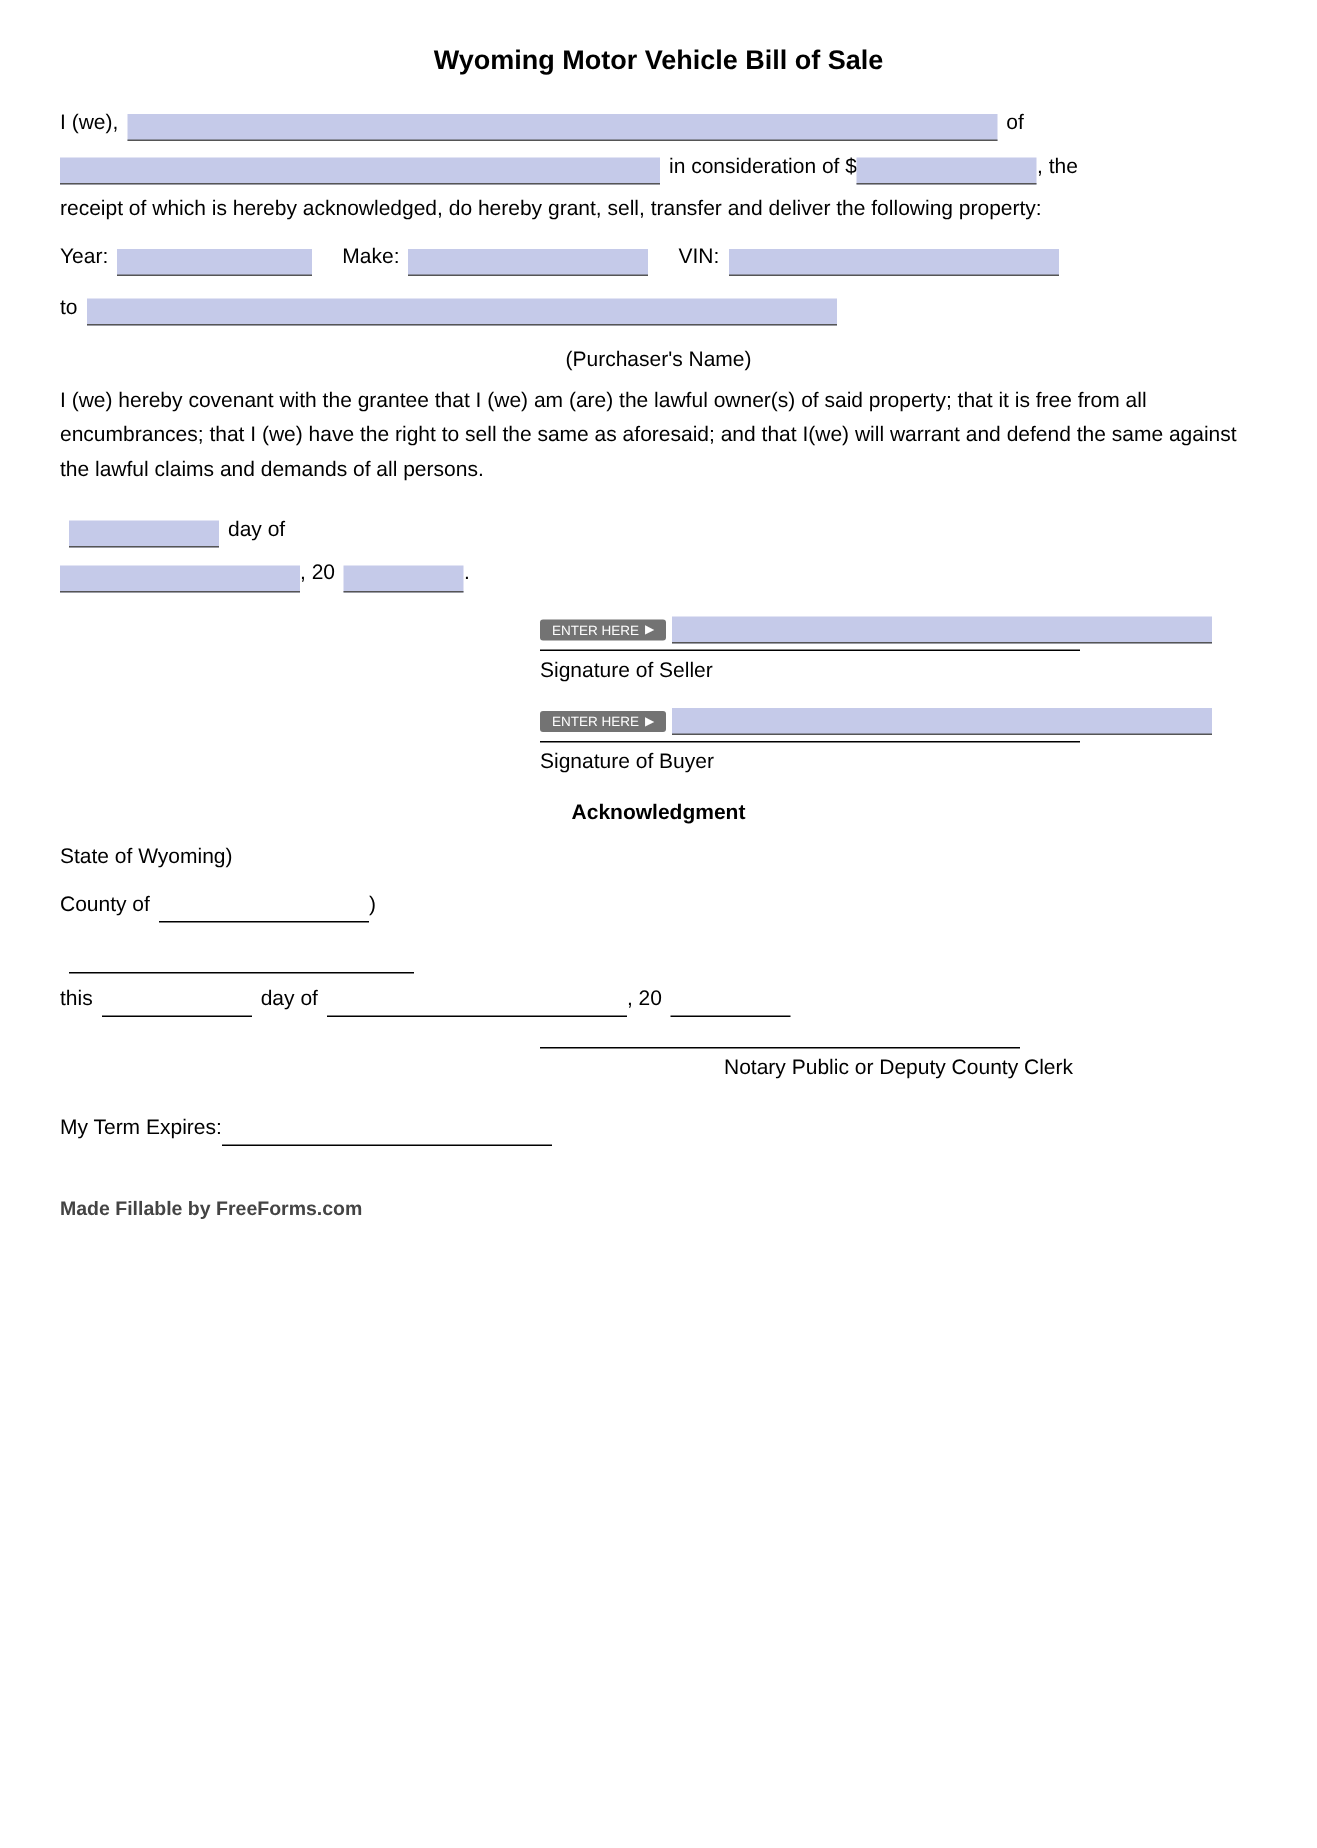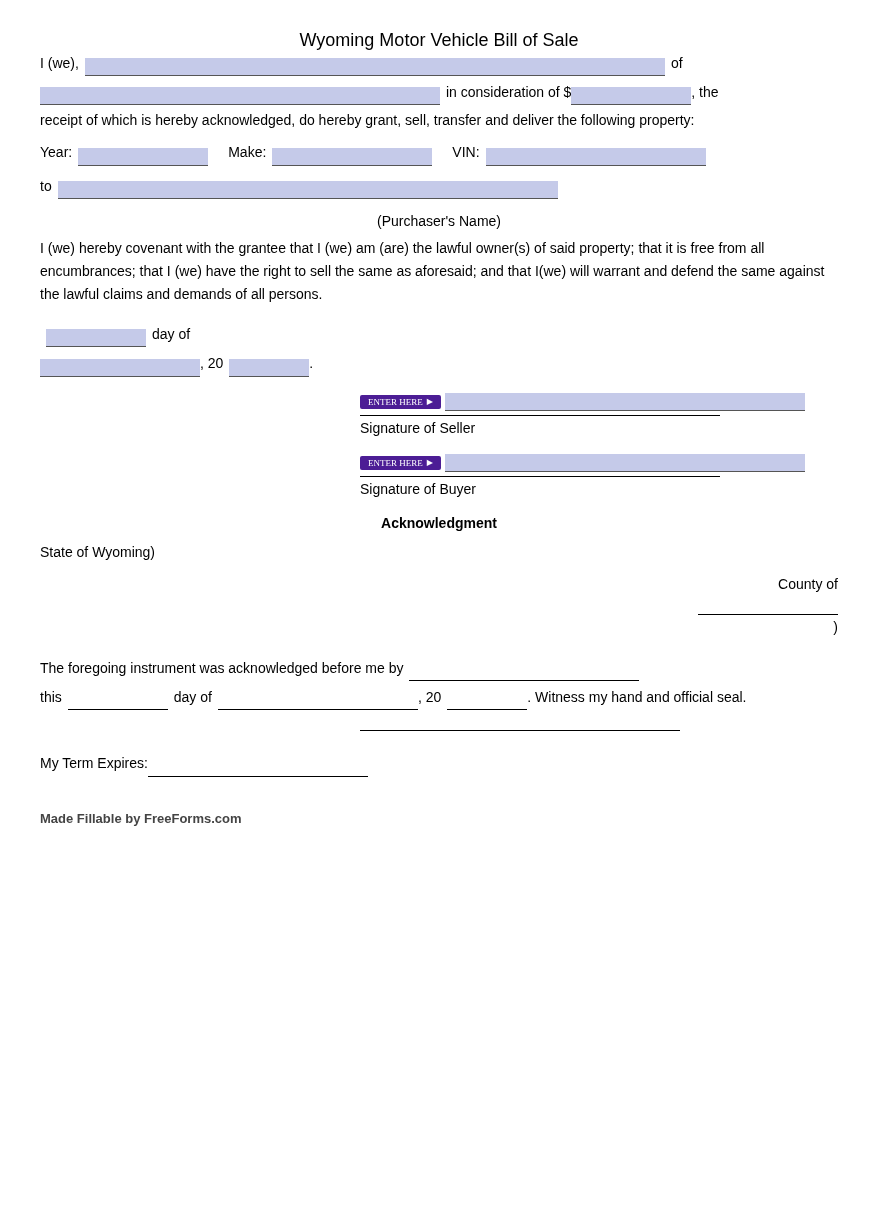--- a/index.html
+++ b/index.html
@@ -8,21 +8,22 @@
       font-family: Arial, sans-serif;
       font-size: 14px;
       color: #000;
       width: 878px;
       min-height: 1232px;
       padding: 30px 40px;
     }
     h1 {
       text-align: center;
       font-size: 18px;
-      font-weight: normal;
+      font-weight: bold;
+      margin-bottom: 18px;
     }
     .field {
       display: inline-block;
       background: #c5cae9;
       border-bottom: 1.5px solid #555;
       min-width: 60px;
       height: 20px;
       vertical-align: middle;
     }
     p {
@@ -41,30 +42,29 @@
       align-items: flex-start;
       margin-left: 320px;
       margin-bottom: 18px;
     }
     .sig-arrow {
       display: flex;
       align-items: center;
       margin-bottom: 2px;
     }
     .arrow-btn {
-      background: #4c1d95;
+      background: #737373;
       color: #fff;
       font-size: 9px;
       padding: 2px 8px;
       border-radius: 2px;
       display: inline-flex;
       align-items: center;
       gap: 4px;
       white-space: nowrap;
-      font-family: Liberation Serif, serif;
     }
     .arrow-btn::after {
       content: '▶';
       font-size: 8px;
     }
     .sig-field {
       background: #c5cae9;
       border-bottom: 1.5px solid #555;
       width: 360px;
       height: 28px;
@@ -184,49 +184,48 @@
     <span class="sig-field colored-field" style="margin-left:4px;"></span>
   </div>
   <div style="border-bottom:1px solid #000; width:360px; margin-top:2px;"></div>
   <span class="sig-label" style="margin-top:4px;">Signature of Buyer</span>
 </div>
 
 <div class="section-title">Acknowledgment</div>
 
 <p>State of Wyoming)</p>
 
-<div class="row" style="margin-bottom:16px;flex-direction:column;">
+<div class="row" style="margin-bottom:16px;">
   <span>County of</span>
   <span class="gap"></span>
   <span class="underline-field" style="width:140px;"></span>
   <span>)</span>
 </div>
 
 <div class="row" style="margin-bottom:4px;">
-  <span>The foregoing instrument was acknowledged before me by</span>
   <span class="gap"></span>
   <span class="underline-field" style="width:230px;"></span>
 </div>
 
 <div class="row" style="margin-bottom:20px;">
   <span>this</span>
   <span class="gap"></span>
   <span class="underline-field" style="width:100px;"></span>
   <span class="gap"></span>
   <span>day of</span>
   <span class="gap"></span>
   <span class="underline-field" style="width:200px;"></span>
   <span>, 20</span>
   <span class="gap"></span>
   <span class="underline-field" style="width:60px;"></span>
-  <span>. Witness my hand and official seal.</span>
 </div>
 
 <div style="margin-left:320px; margin-bottom:4px;">
   <div style="border-bottom:1px solid #000; width:320px; margin-bottom:4px;"></div>
+  <div class="notary-label">Notary Public or Deputy County Clerk</div>
 </div>
 
 <div class="row" style="margin-top:20px;">
   <span>My Term Expires:</span>
   <span class="underline-field" style="width:220px;"></span>
 </div>
 
 <div class="footer" style="margin-top:34px;font-weight:bold;">Made Fillable by FreeForms.com</div>
 
 </body></html>

